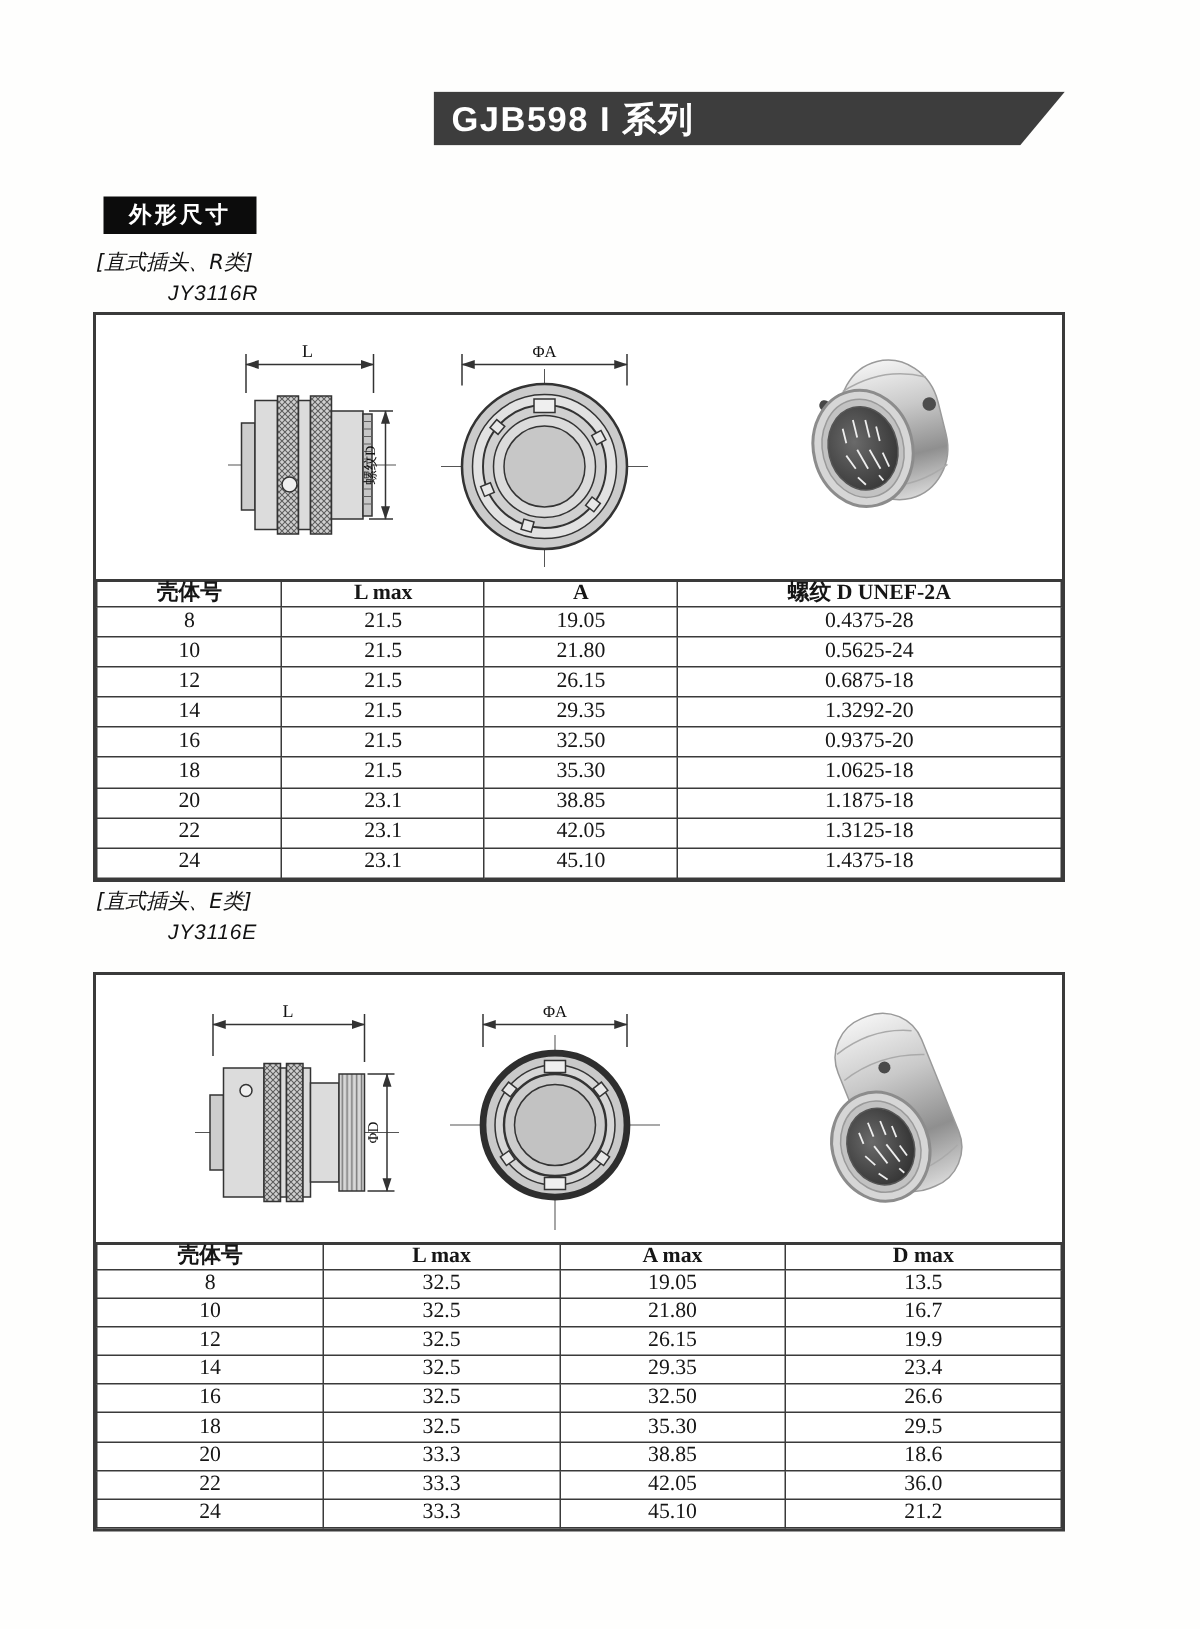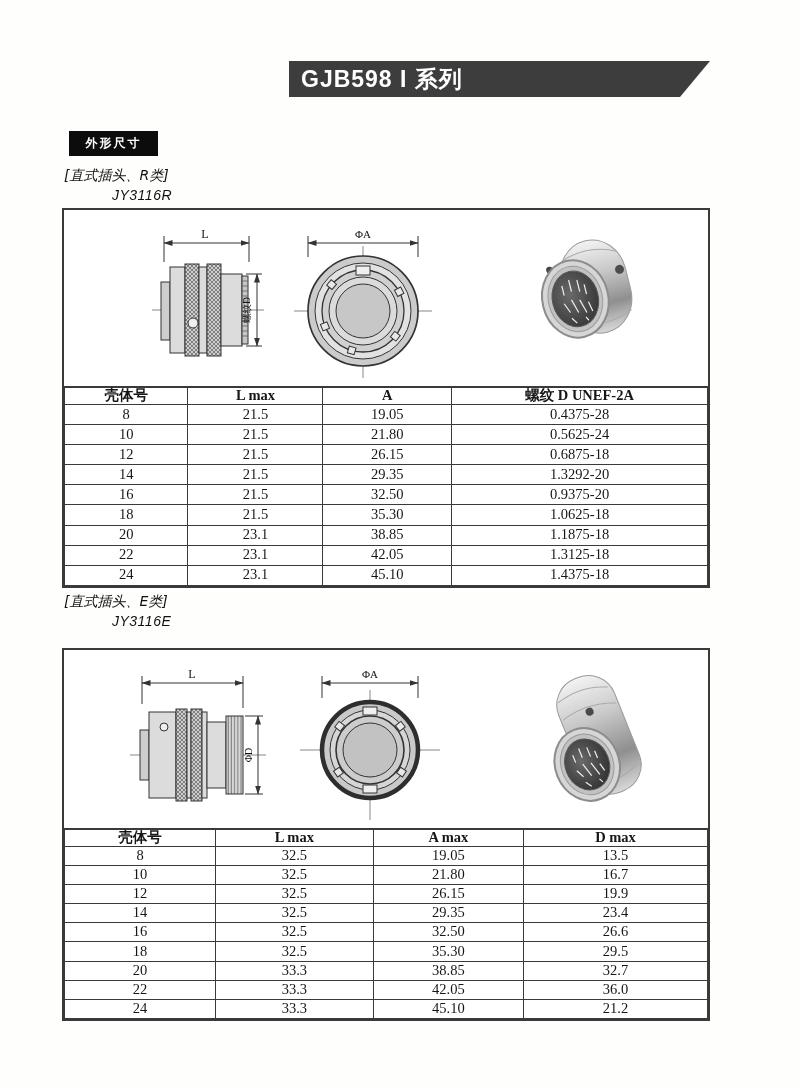--- a/index.html
+++ b/index.html
@@ -7,22 +7,22 @@
         font-family:"DejaVu Sans",sans-serif;color:#161616;}
 
   
   .banner{position:absolute;left:289px;top:61px;width:421px;height:36px;background:#3d3d3d;
           clip-path:polygon(0 0,100% 0,calc(100% - 30px) 100%,0 100%);
           display:flex;align-items:center;}
   .banner .banner-text{color:#fff;font-weight:bold;font-size:23px;letter-spacing:1px;padding-left:12px;
           font-family:"Liberation Sans","DejaVu Sans",sans-serif;}
 
   
-  .badge{position:absolute;left:69px;top:131px;width:89px;height:25px;background:#0c0c0c;color:#ffffff;
-         font-size:12px;font-weight:bold;letter-spacing:2px;display:flex;align-items:center;justify-content:center;}
+  .badge{position:absolute;left:69px;top:131px;width:102px;height:25px;background:#0c0c0c;color:#ffffff;
+         font-size:15px;font-weight:bold;letter-spacing:2px;display:flex;align-items:center;justify-content:center;}
 
   .subtitle-block{position:absolute;left:64px;font-size:14px;line-height:20px;color:#111;font-style:italic;}
   #sub-r{top:165px;} #sub-e{top:591px;}
   .model-no{font-family:"Liberation Sans","DejaVu Sans",sans-serif;letter-spacing:.5px;margin-left:48px;}
 
   
   .box{position:absolute;left:62px;width:648px;border:2px solid #3a3a3a;background:#fff;box-sizing:border-box;}
   #box-r{top:208px;height:380px;}
   #box-e{top:648px;height:373px;}
   .figure{position:relative;width:100%;}
@@ -380,21 +380,21 @@
           <tr>
             <td>18</td>
             <td>32.5</td>
             <td>35.30</td>
             <td>29.5</td>
           </tr>
           <tr>
             <td>20</td>
             <td>33.3</td>
             <td>38.85</td>
-            <td>32.7</td>
+            <td>18.6</td>
           </tr>
           <tr>
             <td>22</td>
             <td>33.3</td>
             <td>42.05</td>
             <td>36.0</td>
           </tr>
           <tr>
             <td>24</td>
             <td>33.3</td>

